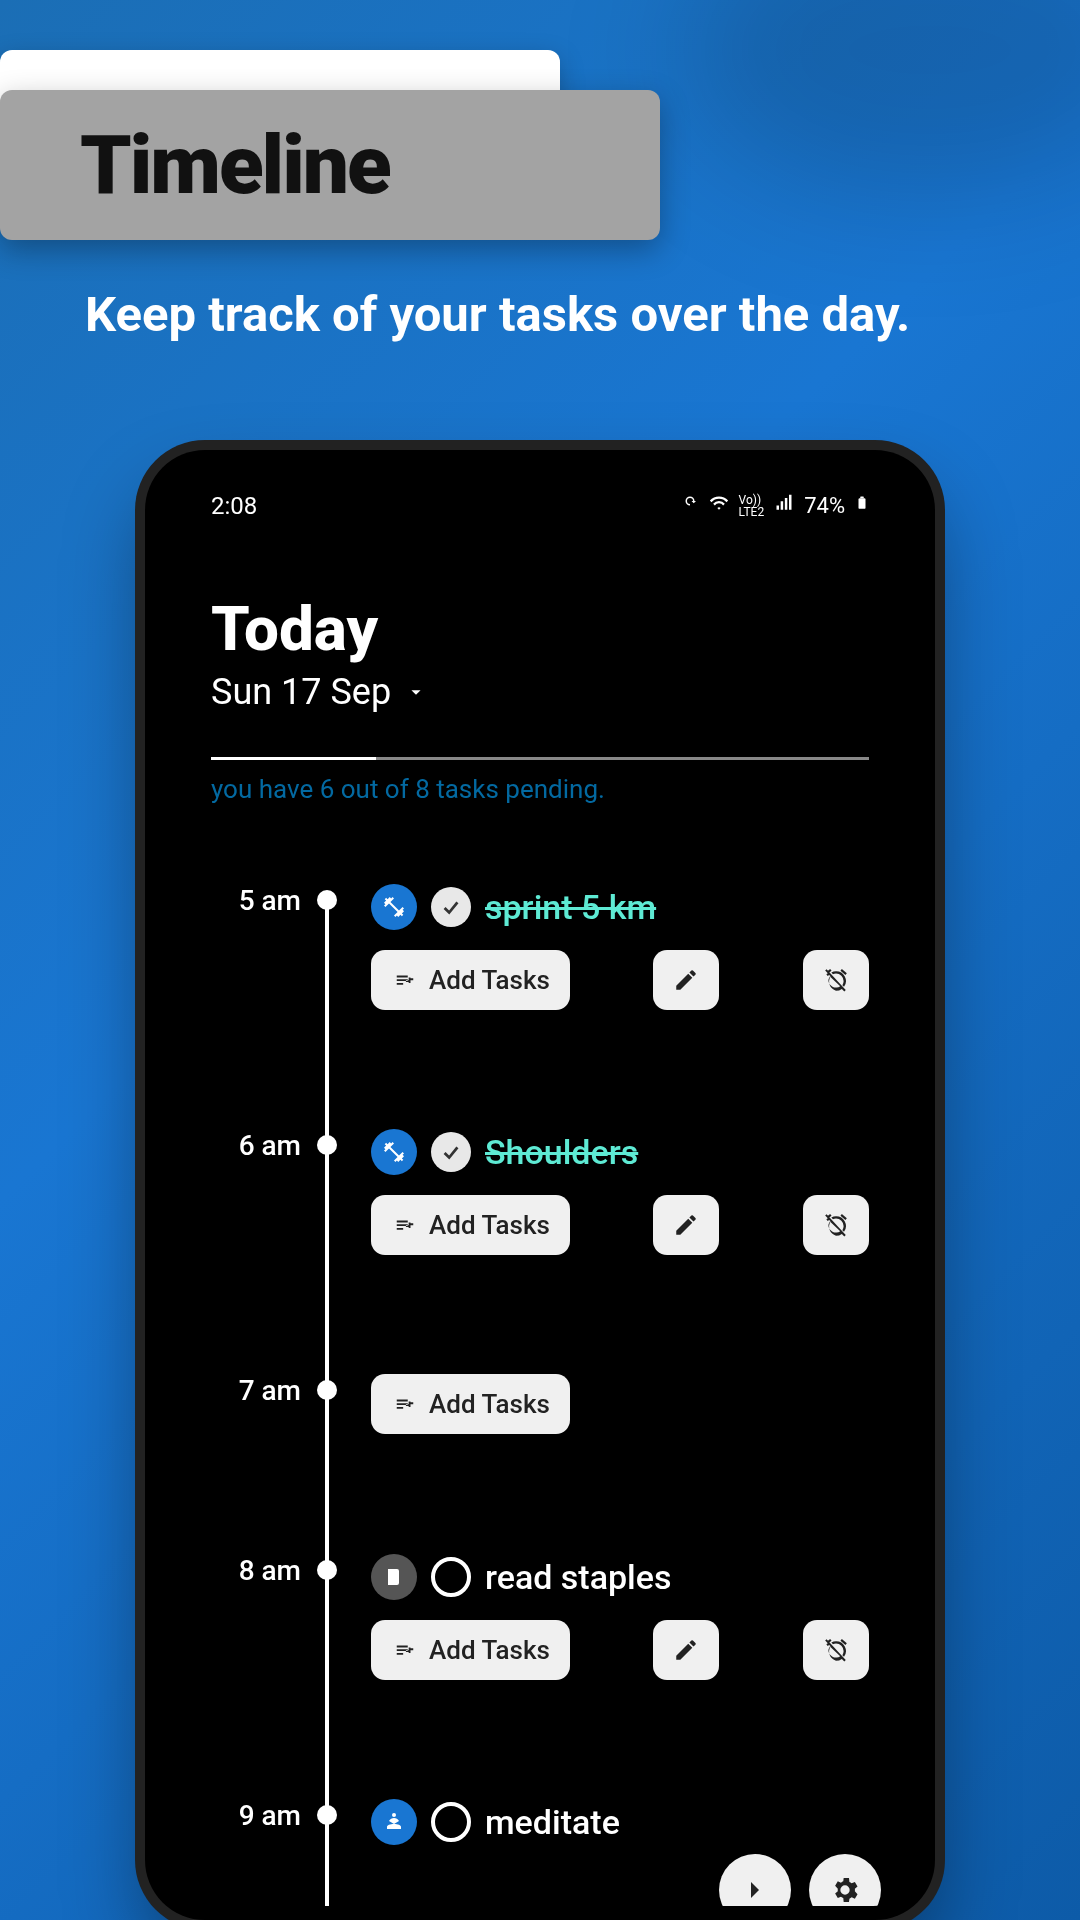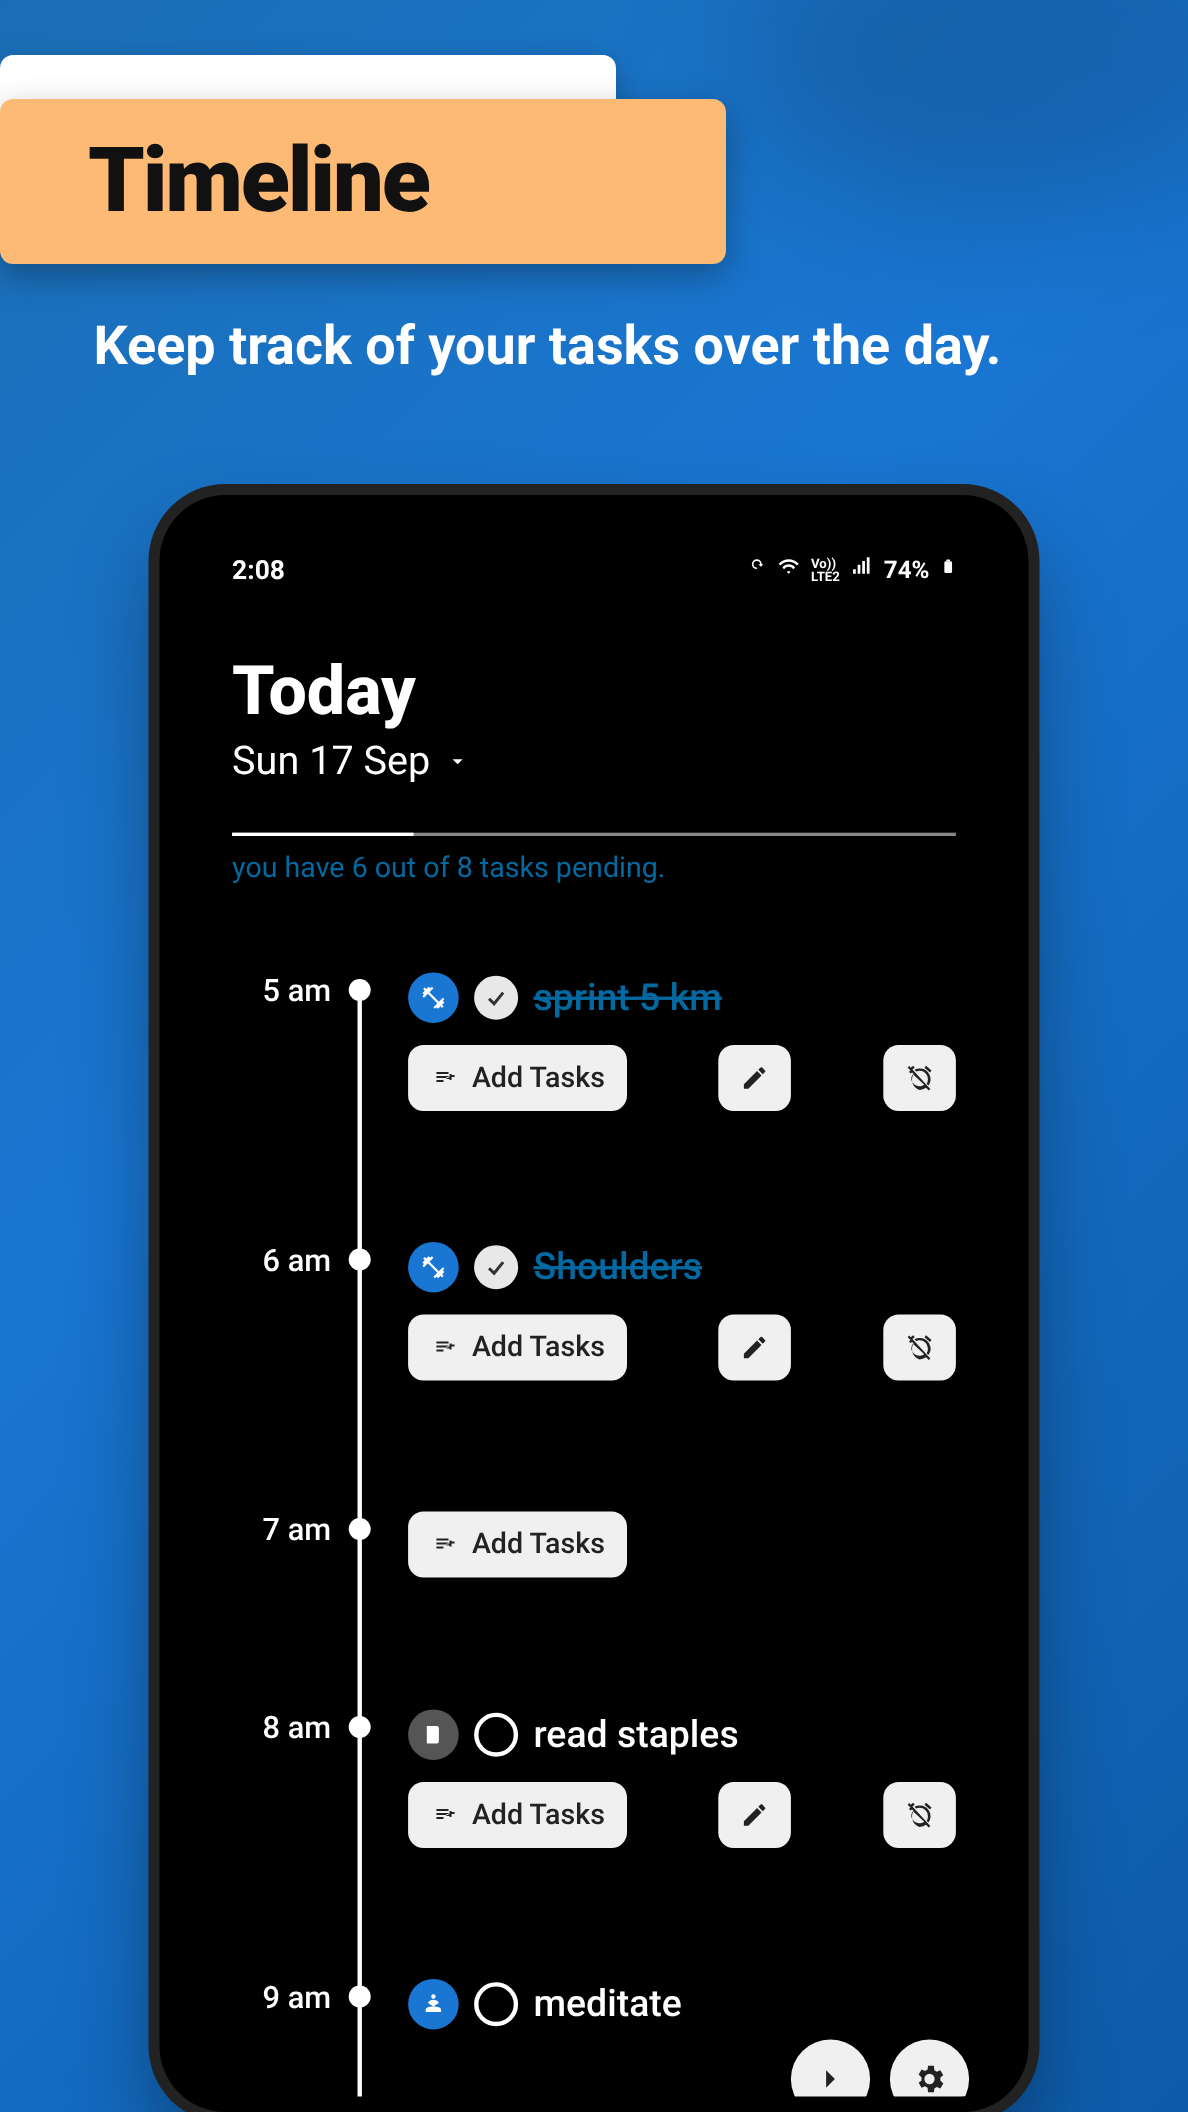--- a/index.html
+++ b/index.html
@@ -32,21 +32,21 @@
     background: #fff;
     border-radius: 12px;
     box-shadow: 0 8px 24px rgba(0,0,0,0.25);
   }
   .hero-card {
     position: absolute;
     top: 90px;
     left: 0;
     width: 660px;
     height: 150px;
-    background: #fdba74;
+    background: #a3a3a3;
     border-radius: 12px;
     box-shadow: 0 10px 30px rgba(0,0,0,0.3);
     display: flex;
     align-items: center;
     padding-left: 80px;
   }
   .hero-title {
     font-size: 82px;
     font-weight: 900;
     letter-spacing: -2px;
@@ -103,23 +103,23 @@
     border-radius: 48px;
     overflow: hidden;
     color: #fff;
     padding: 28px 52px 0;
   }
 
   
   .statusbar {
     display: flex;
     justify-content: space-between;
-    align-items: flex-end;
+    align-items: flex-start;
     font-size: 24px;
-    font-weight: 700;
+    font-weight: 400;
     height: 40px;
   }
   .status-right {
     display: flex;
     align-items: center;
     gap: 10px;
     font-size: 22px;
   }
 
   
@@ -238,21 +238,21 @@
     width: 40px;
     height: 40px;
     border-radius: 50%;
     border: 4px solid #fff;
     flex-shrink: 0;
   }
   .task-name {
     font-size: 34px;
     font-weight: 500;
   }
-  .task-name.done { text-decoration: line-through; color: #0369a1; }
+  .task-name.done { text-decoration: line-through; color: #5eead4; }
 
   .action-row {
     display: flex;
     gap: 14px;
     margin-left: 0;
     justify-content: space-between;
   }
   .btn {
     height: 60px;
     background: #f0f0f0;

